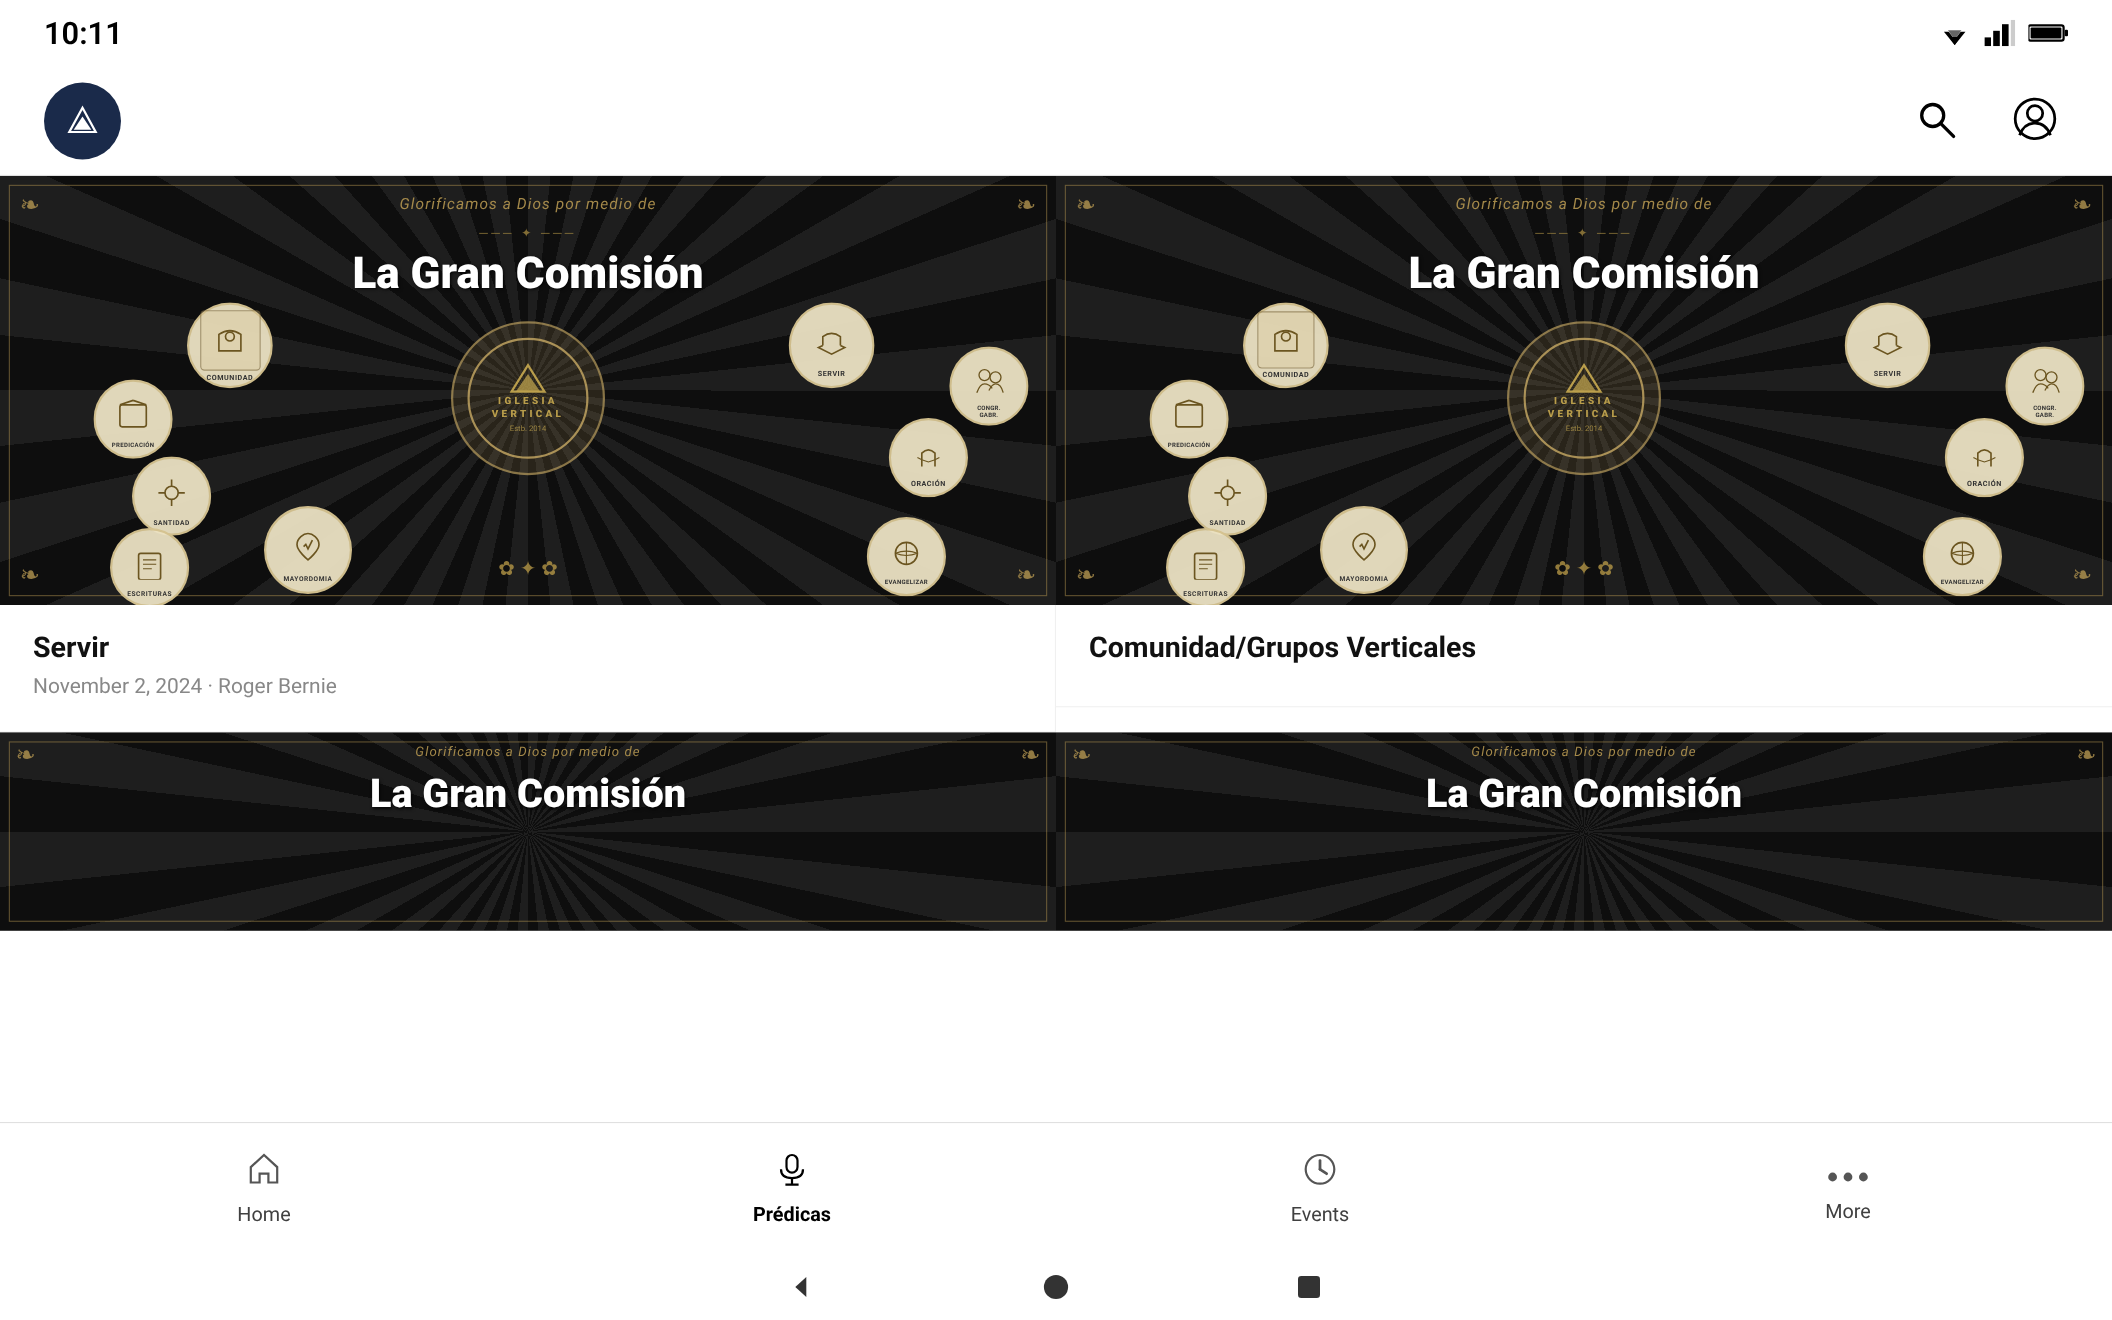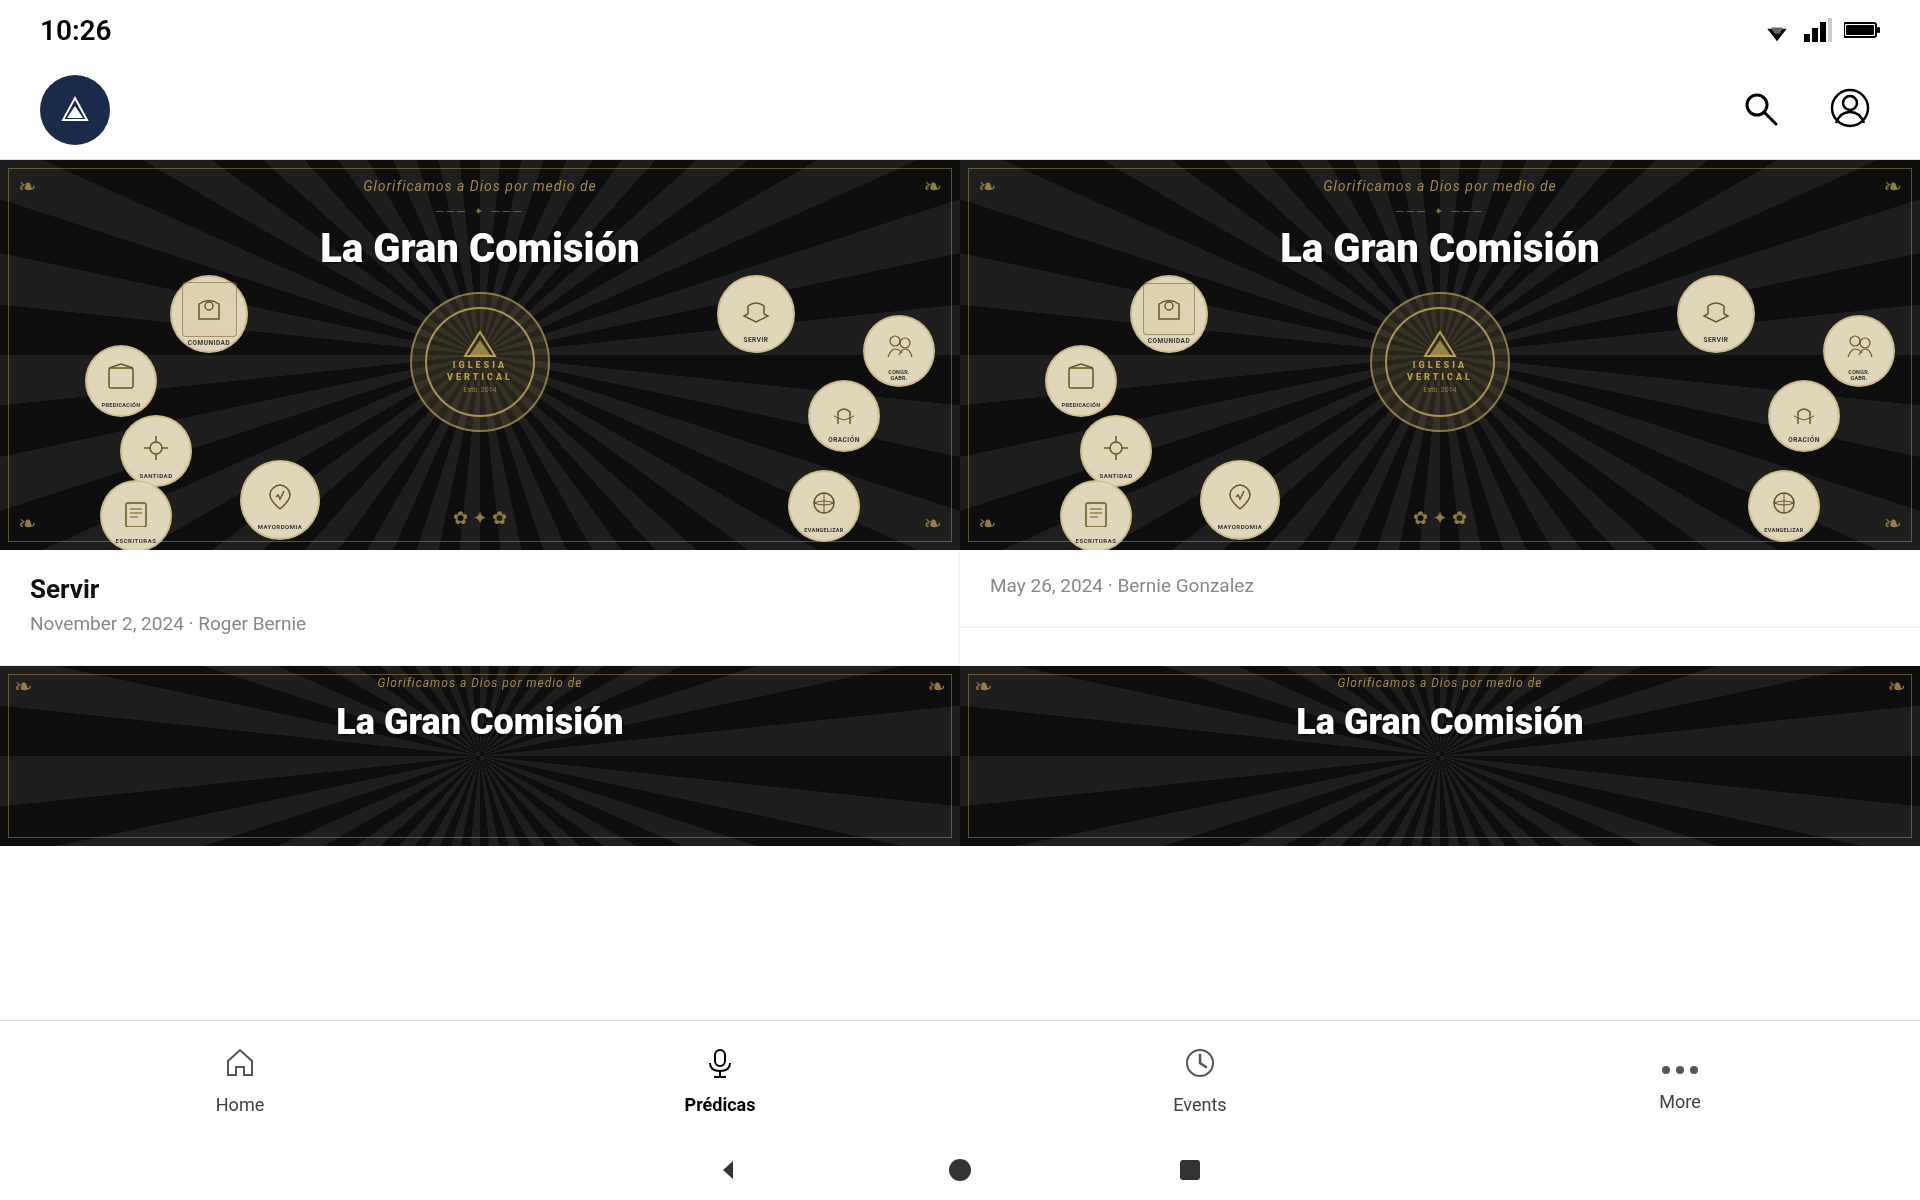--- a/index.html
+++ b/index.html
@@ -253,21 +253,21 @@
       display: flex;
       align-items: center;
       justify-content: center;
       cursor: pointer;
     }
   </style>
 </head>
 <body>
 
 <div class="status-bar">
-  <span class="status-time">10:26</span>
+  <span class="status-time">10:11</span>
   <div class="status-icons">
 
     <svg width="30" height="22" viewBox="0 0 24 18">
       <polygon points="12,18 20,8 4,8" fill="#000" opacity="1"></polygon>
       <polygon points="12,14 18,6 6,6" fill="#fff"></polygon>
       <polygon points="12,14 17,7 7,7" fill="#000" opacity="0.6"></polygon>
       <polygon points="12,18 16,12 8,12" fill="#000"></polygon>
     </svg>
 
     <svg width="28" height="24" viewBox="0 0 28 24">
@@ -581,25 +581,21 @@
             </div>
             <span style="font-size:5.5px;font-weight:700;color:#333;letter-spacing:0.2px;text-align:center;">CONGR.<br>GABR.</span>
           </div>
 
           <div style="position:absolute;bottom:22px;left:0;right:0;text-align:center;z-index:3;">
             <span style="color:rgba(180,150,70,0.8);font-size:18px;">✿ ✦ ✿</span>
           </div>
         </div>
       </div>
       <div class="sermon-info" style="border-right:none;">
-        <div class="sermon-meta">
-          <span>May 26, 2024</span>
-          <span> · </span>
-          <span>Bernie Gonzalez</span>
-        </div>
+        <div class="sermon-title">Comunidad/Grupos Verticales</div>
       </div>
     </div>
 
     <div class="sermon-item">
       <div class="sermon-thumbnail" style="height:180px;">
         <div class="sermon-card-bg" style="height:100%;">
           <div class="rays"></div>
           <div class="card-border"></div>
           <span class="corner-ornament" style="top:8px;left:14px;">❧</span>
           <span class="corner-ornament" style="top:8px;right:14px;">❧</span>

